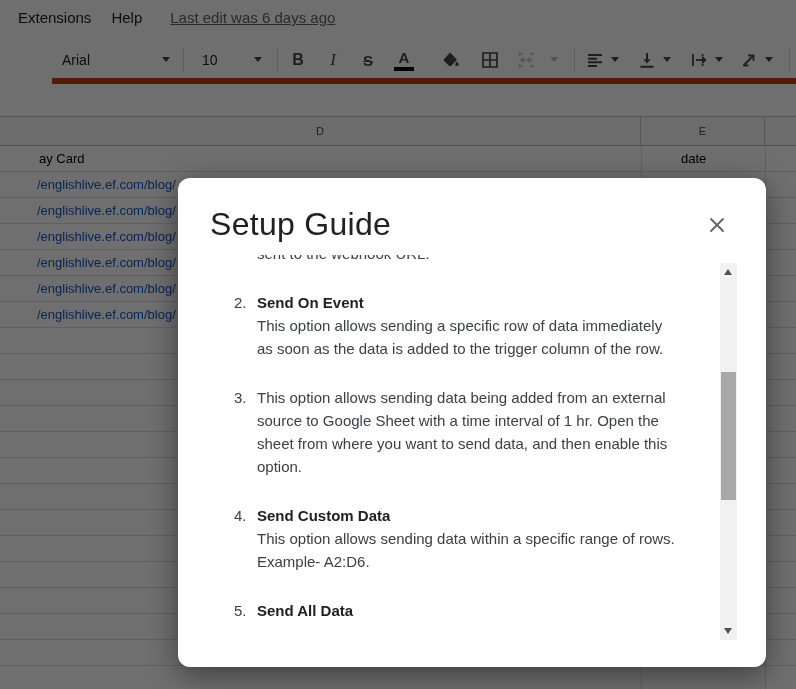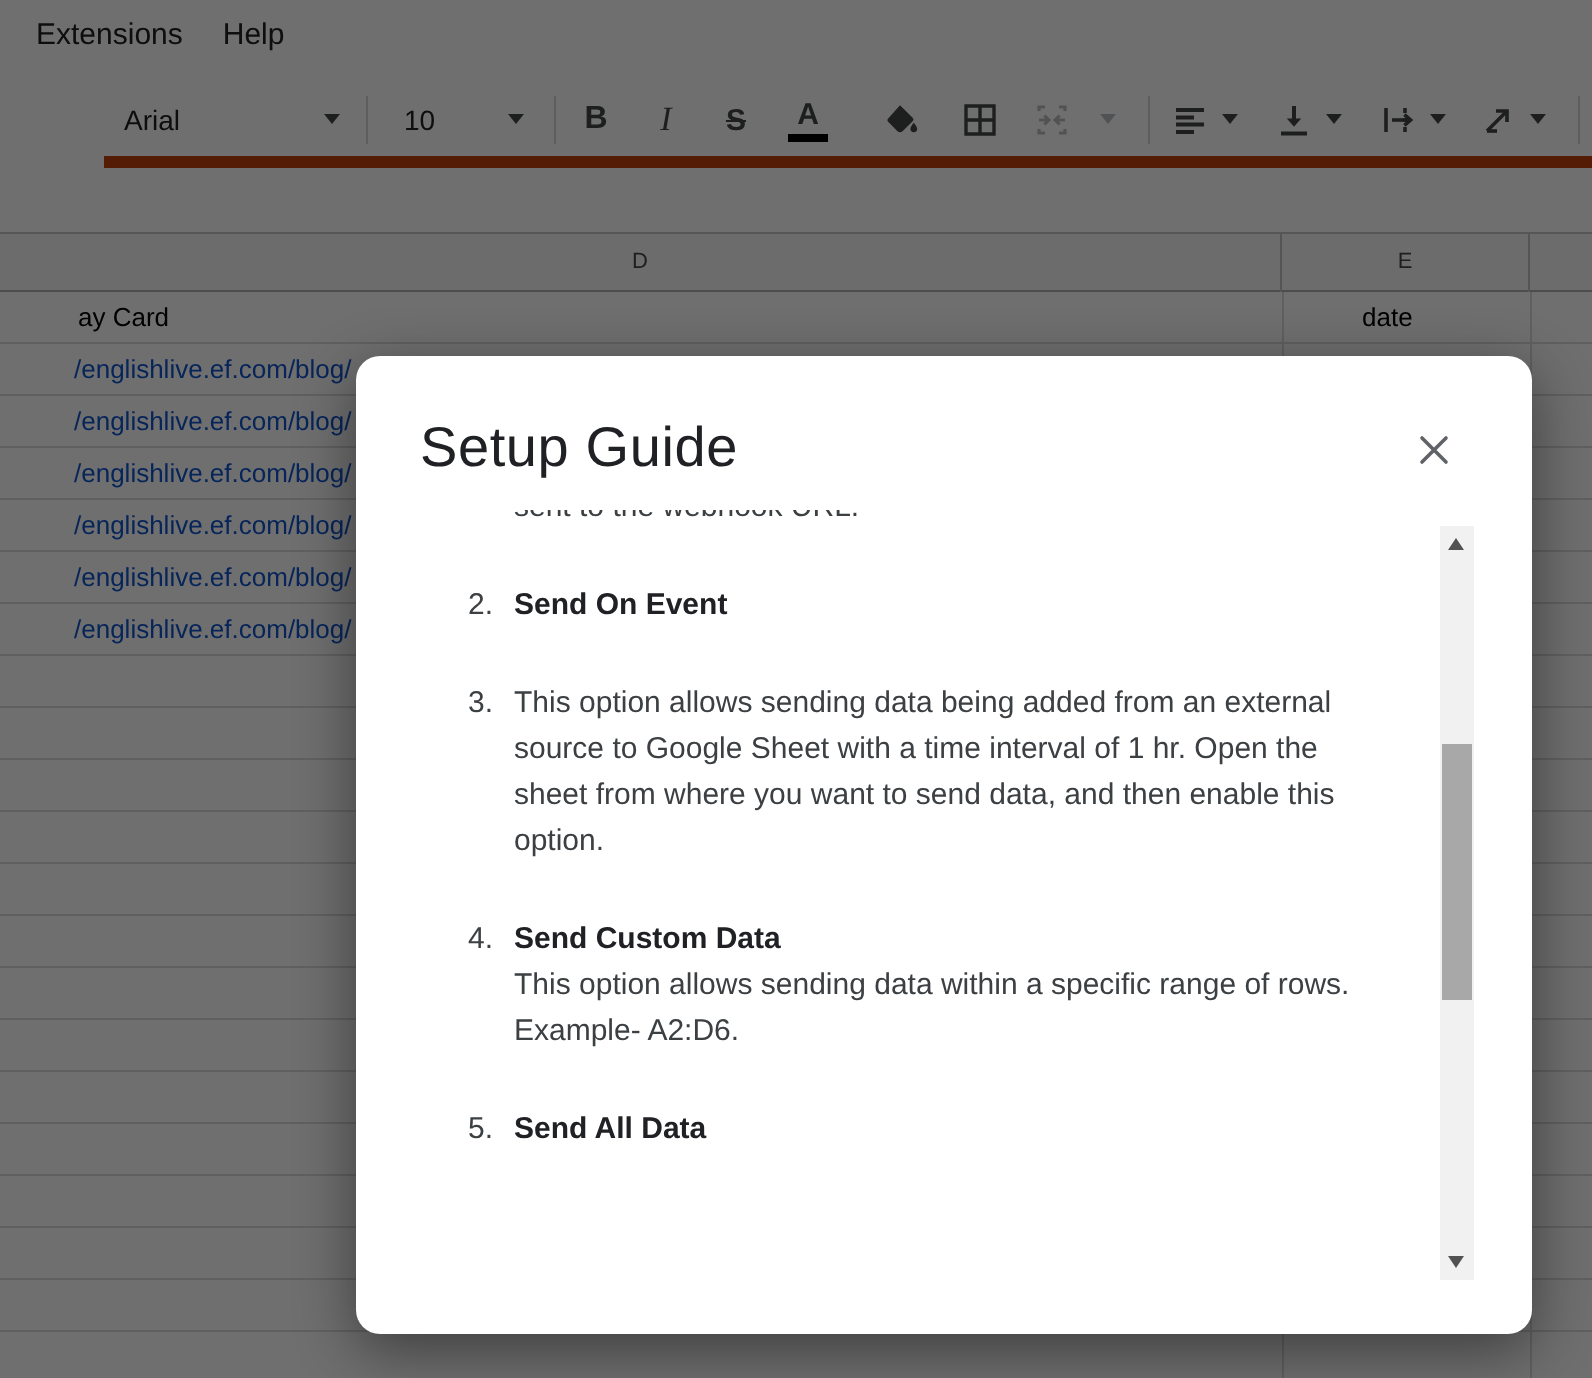--- a/index.html
+++ b/index.html
@@ -43,21 +43,21 @@
   .cell { position:absolute; height:26px; line-height:26px; font-size:13px; color:#000;
     white-space:nowrap; overflow:hidden;margin-left:36px; }
   .cell-link { color:#1155cc; }
 
   
   .scrim { position:absolute; inset:0; background:rgba(0,0,0,0.565); }
 
   
   .modal { position:absolute; left:178px; top:178px; width:588px; height:489px;
     background:#fff; border-radius:12px; box-shadow:0 8px 30px rgba(0,0,0,0.45); }
-  .modal-title { position:absolute; left:32px; top:30px; font-size:28px; line-height:32px;
+  .modal-title { position:absolute; left:32px; top:30px; font-size:32px; line-height:32px;
     color:#202124; letter-spacing:0.3px; }
   .close-btn { position:absolute; right:36px; top:34px; width:26px; height:26px;
     display:flex; align-items:center; justify-content:center; cursor:pointer; }
 
   .viewport { position:absolute; left:32px; top:77px; width:508px; height:385px; overflow:hidden; }
   .content { margin-top:-13px; font-size:15px; line-height:23px; color:#3c4043; }
   .clipped-line { padding-left:47px; white-space:pre; }
   .guide-item { position:relative; padding-left:47px; margin-top:26px; }
   .gnum { position:absolute; left:24px; top:0; }
   .gtitle { font-weight:700; color:#202124; }
@@ -69,20 +69,21 @@
   .sb-up { top:6px; border-bottom:6px solid #525252; }
   .sb-down { bottom:6px; border-top:6px solid #525252; }
   .sb-thumb { position:absolute; left:1px; width:15px; top:109px; height:128px; background:#a8a8a8; }
 </style>
 </head>
 <body>
 
 <div class="menubar">
   <span class="menu-item">Extensions</span>
   <span class="menu-item">Help</span>
+  <span class="last-edit">Last edit was 6 days ago</span>
 </div>
 
 <div class="toolbar">
   <div class="select-box" style="left:10px;">
     <span>Arial</span>
   </div>
   <span class="dd abs-dd" style="left:110px;"></span>
   <div class="tb-sep" style="left:131px;"></div>
 
   <div class="select-box" style="left:150px;text-align:center;">
@@ -223,20 +224,22 @@
     </svg>
   </div>
 
   <div class="viewport">
     <div class="content">
       <div class="clipped-line">sent to the webhook URL.</div>
 
       <div class="guide-item">
         <span class="gnum">2.</span>
         <b class="gtitle">Send On Event</b>
+        <div class="gdesc">This option allows sending a specific row of data immediately
+as soon as the data is added to the trigger column of the row.</div>
       </div>
 
       <div class="guide-item">
         <span class="gnum">3.</span>
         <div class="gdesc">This option allows sending data being added from an external
 source to Google Sheet with a time interval of 1 hr. Open the
 sheet from where you want to send data, and then enable this
 option.</div>
       </div>
 

